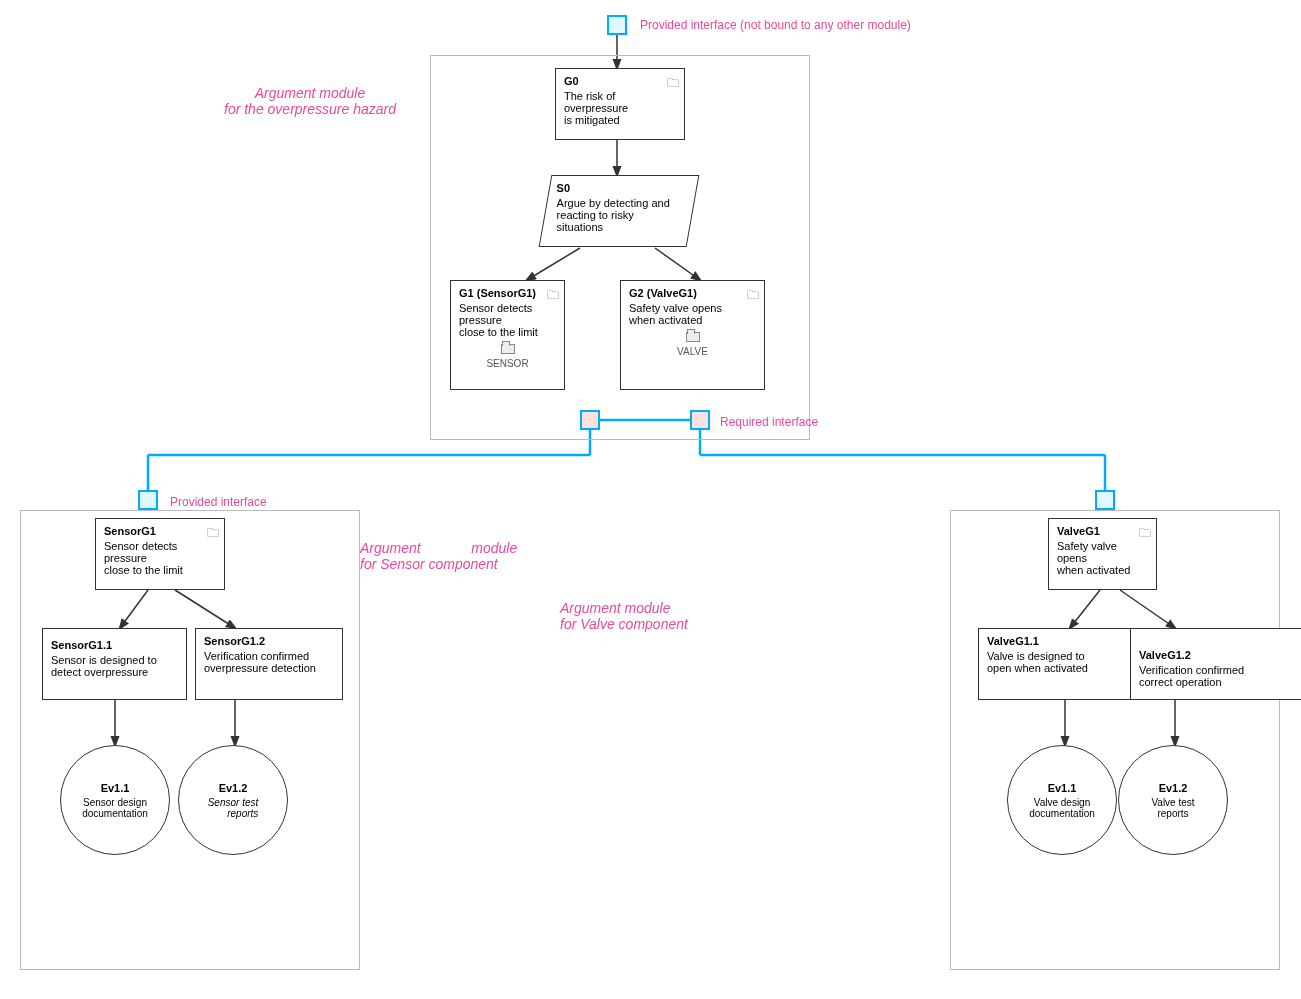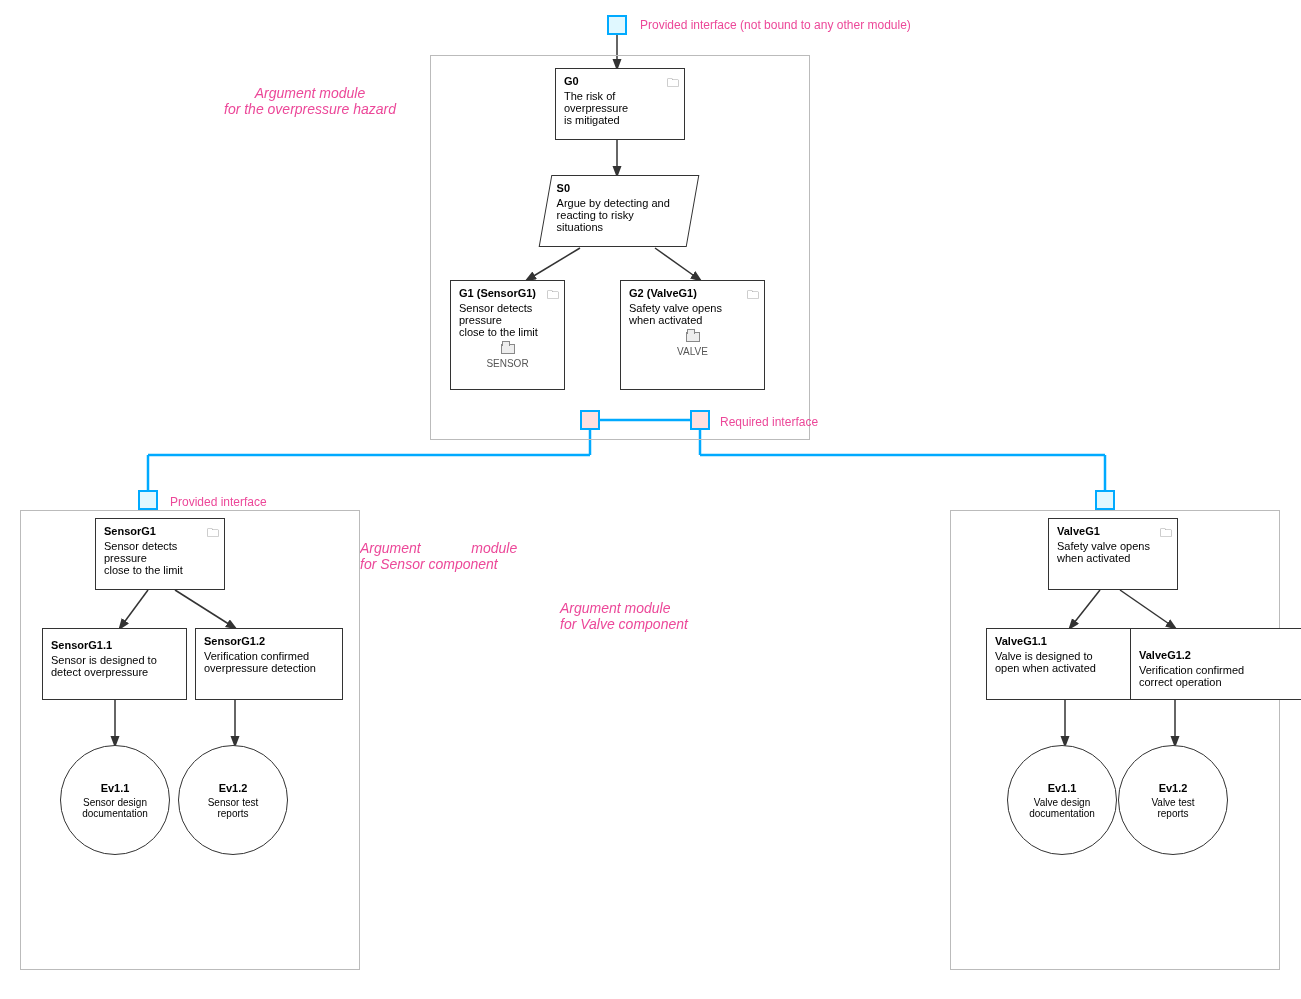--- a/index.html
+++ b/index.html
@@ -267,21 +267,21 @@
   <div class="box" style="left:95px; top:518px; width:130px; height:72px; padding:6px 8px;">
     <div class="box-title">SensorG1</div>
     <div class="box-icon">
       <span style="font-size:12px;">🗀</span>
     </div>
     <div class="box-text">
       Sensor detects pressure<br>close to the limit
     </div>
   </div>
 
-  <div class="box" style="left:1048px; top:518px; width:130px; height:72px; padding:6px 8px;">
+  <div class="box" style="left:1048px; top:518px; width:109px; height:72px; padding:6px 8px;">
     <div class="box-title">ValveG1</div>
     <div class="box-icon">
       <span style="font-size:12px;">🗀</span>
     </div>
     <div class="box-text">
       Safety valve opens<br>when activated
     </div>
   </div>
 
   <div class="box" style="left:42px; top:628px; width:145px; height:72px; padding:10px 8px;">
@@ -300,26 +300,26 @@
 
   <div class="circle-node" style="left:60px; top:745px; width:110px; height:110px;">
     <div class="box-title">Ev1.1</div>
     <div class="box-text" style="font-size:10px; padding:0 8px; text-align:center;">
       Sensor design<br>documentation
     </div>
   </div>
 
   <div class="circle-node" style="left:178px; top:745px; width:110px; height:110px;">
     <div class="box-title">Ev1.2</div>
-    <div class="box-text" style="font-size:10px; padding:0 8px; text-align:center;">
+    <div class="box-text" style="font-size:10px; padding:0 8px; text-align:right;font-style:italic;">
       Sensor test<br>reports
     </div>
   </div>
 
-  <div class="box" style="left:978px; top:628px; width:167px; height:72px; padding:6px 8px;margin-left:8px;">
+  <div class="box" style="left:978px; top:628px; width:167px; height:72px; padding:6px 8px;">
     <div class="box-title">ValveG1.1</div>
     <div class="box-text">
       Valve is designed to<br>open when activated
     </div>
   </div>
 
   <div class="box" style="left:1130px; top:628px; width:176px; height:72px; padding:20px 8px;">
     <div class="box-title">ValveG1.2</div>
     <div class="box-text">
       Verification confirmed<br>correct operation

